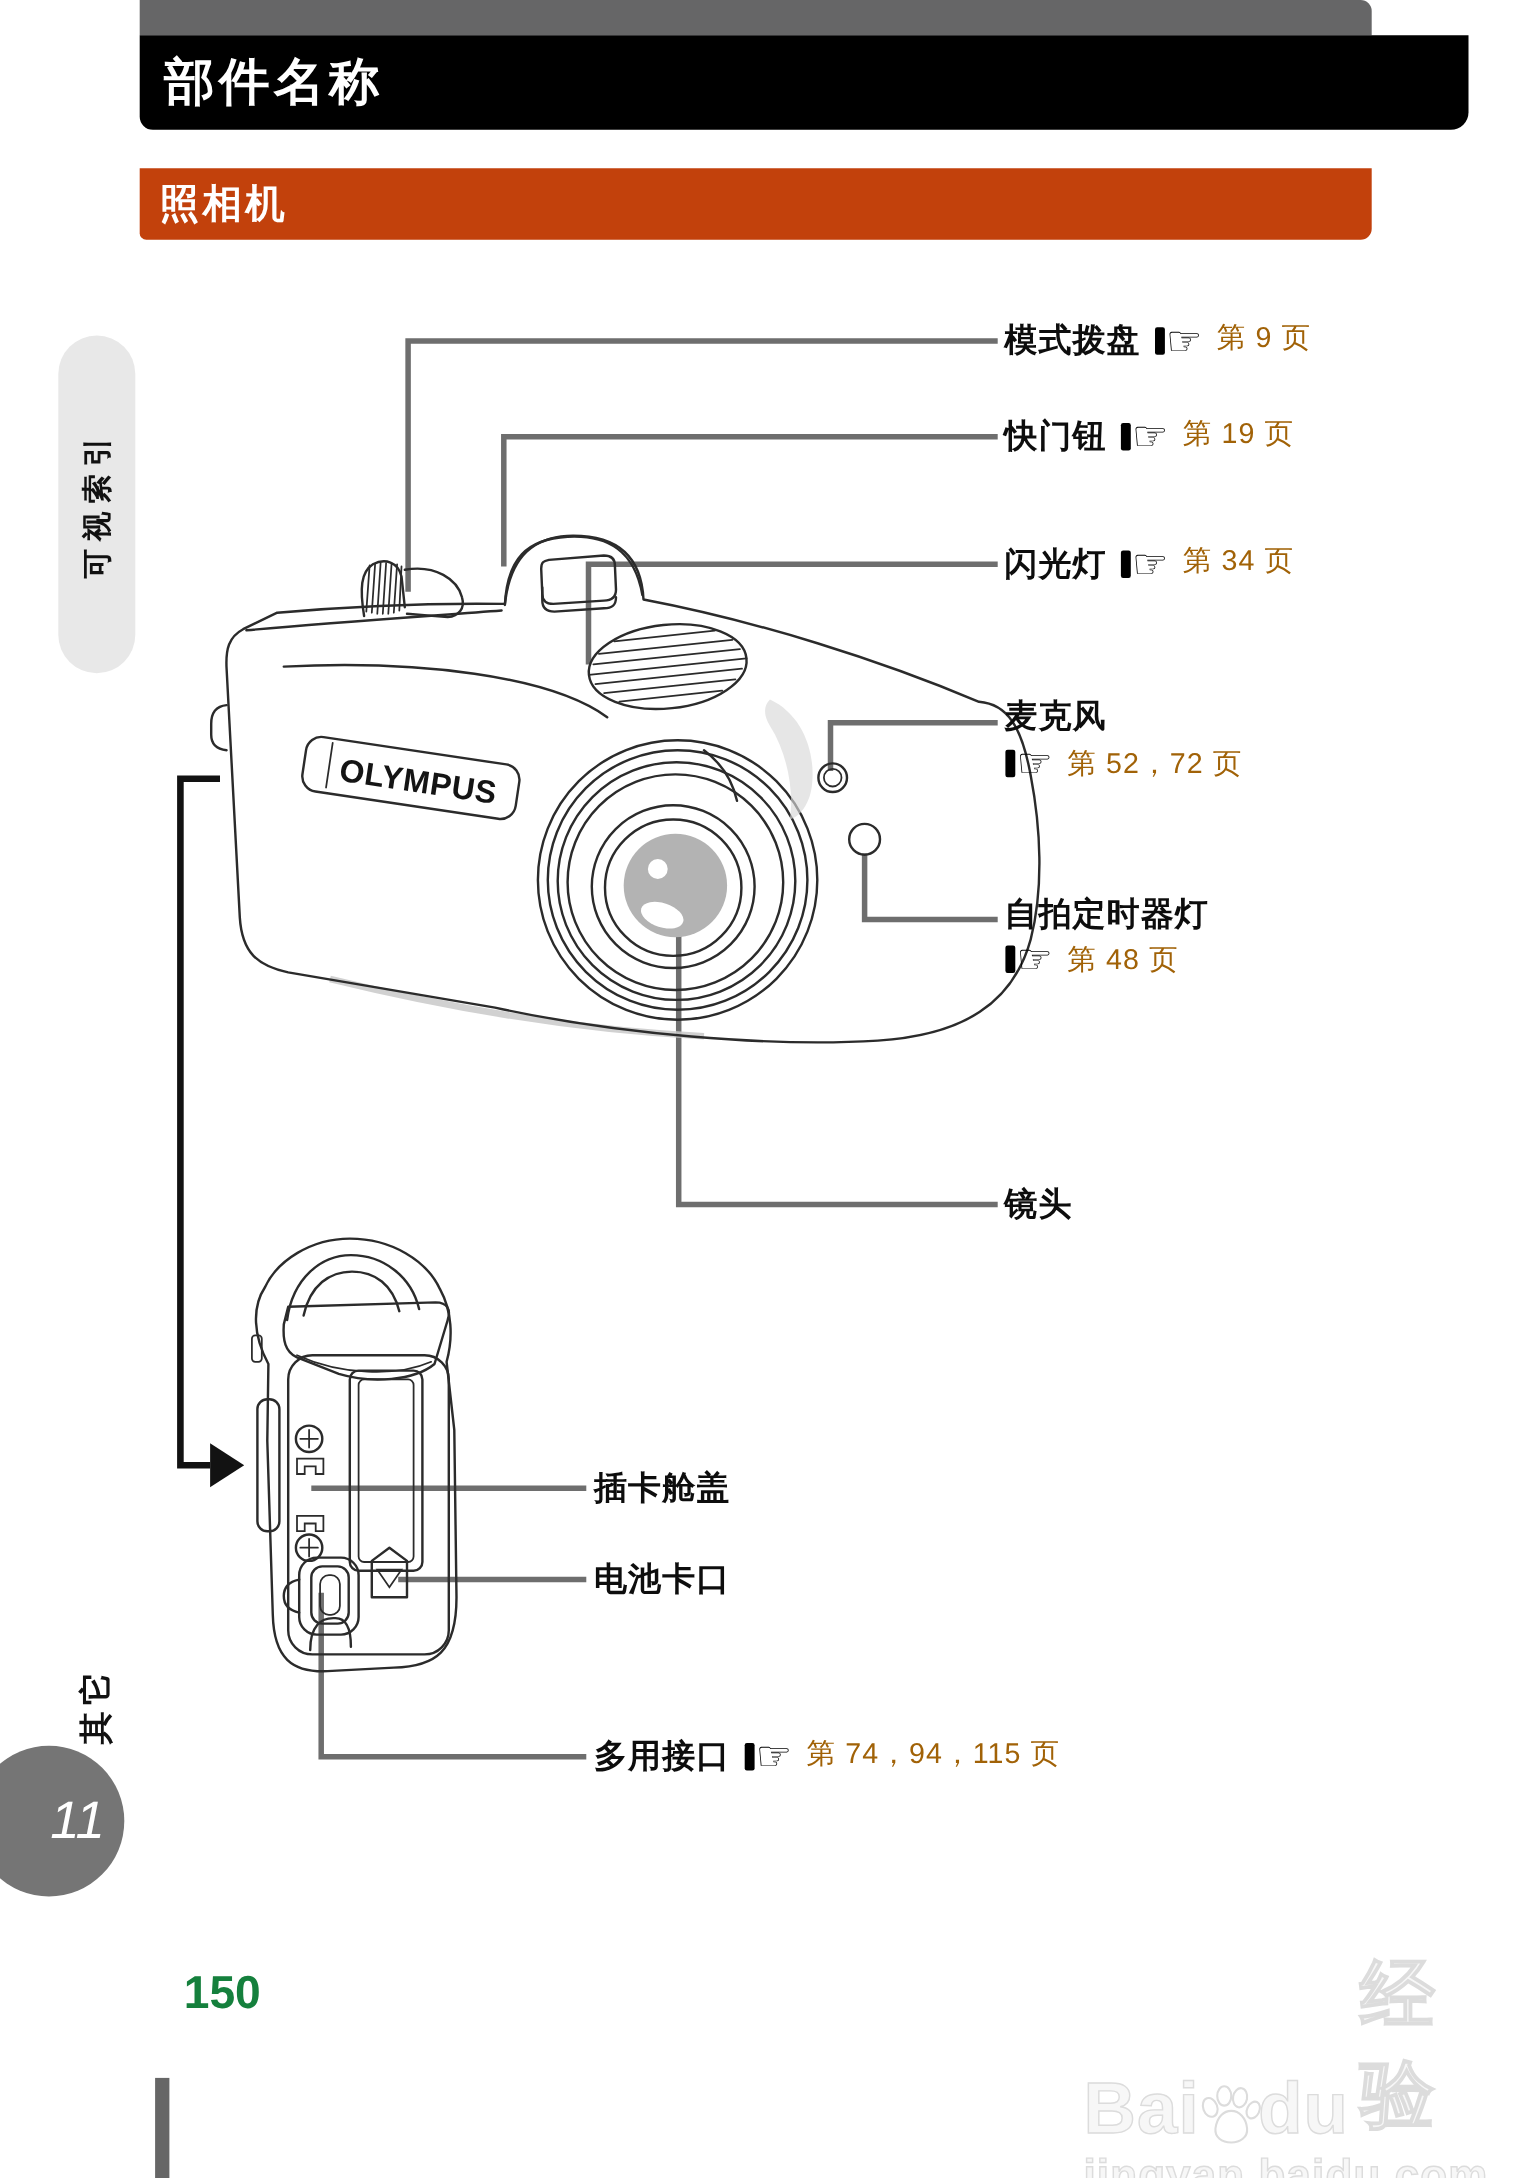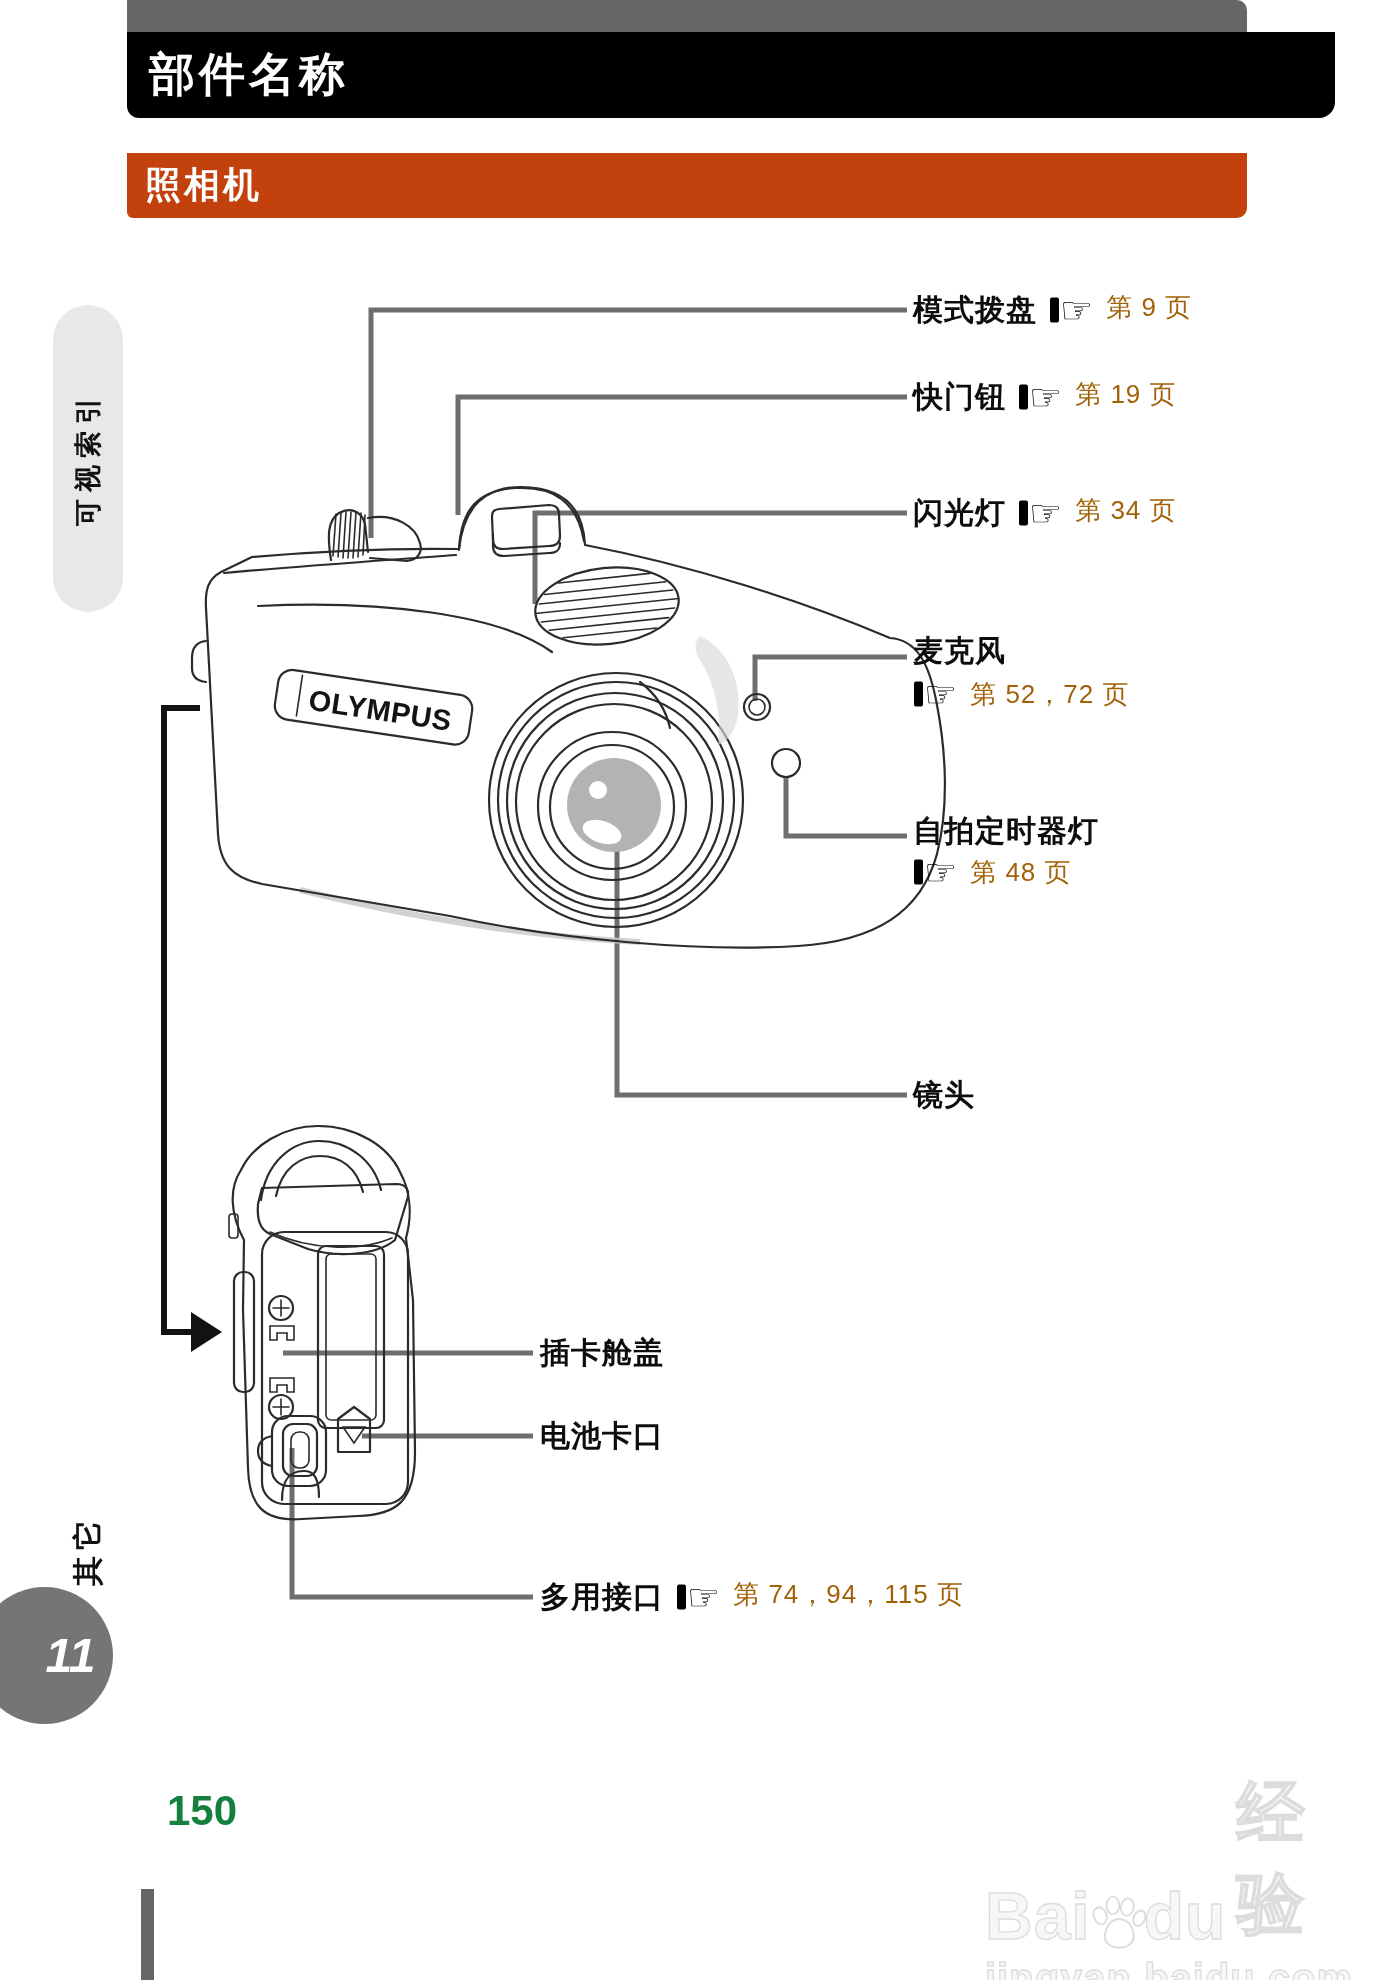--- a/index.html
+++ b/index.html
@@ -17,21 +17,21 @@
     background:#c2410c; border-radius:0 0 10px 6px; display:flex; align-items:center; }
   .subtitle-bar .t { color:#fff; font-size:36px; font-weight:bold; letter-spacing:3px; padding-left:18px; }
   
   .side-pill { position:absolute; left:53px; top:305px; width:70px; height:307px;
     background:#e8e8e8; border-radius:36px; }
   .v-text { position:absolute; white-space:nowrap; transform:translate(-50%,-50%) rotate(-90deg); }
   .pill-text { left:88px; top:458px; font-size:27px; font-weight:600; letter-spacing:7px; color:#111; }
   .others-text { left:88px; top:1550px; font-size:30px; font-weight:600; letter-spacing:6px; color:#111; }
   .chapter-badge { position:absolute; left:-24px; top:1587px; width:137px; height:137px;
     border-radius:50%; background:#757575; display:flex; align-items:center; justify-content:center; }
-  .chapter-badge .n { color:#fff; font-size:48px; font-weight:bold; font-style:italic; transform:translateX(26px); }
+  .chapter-badge .n { color:#fff; font-size:48px; font-weight:normal; font-style:italic; transform:translateX(26px); }
   
   .part-label { position:absolute; display:flex; gap:12px;
     transform:translateY(-50%); white-space:nowrap; }
   .part-name { font-size:30px; font-weight:bold; letter-spacing:1px; color:#0d0d0d; }
   .part-ref  { font-size:26px; color:#a16207; letter-spacing:1px; }
   .ref-icon { display:inline-flex; align-items:center; margin:0 1px; }
   .ref-box { width:9px; height:25px; background:#000; border-radius:2px; margin-right:1px; }
   .ref-hand { font-size:37px; line-height:0.8; color:#000; }
   
   .pagenum-bar { position:absolute; left:141px; top:1889px; width:13px; height:91px; background:#666; }

